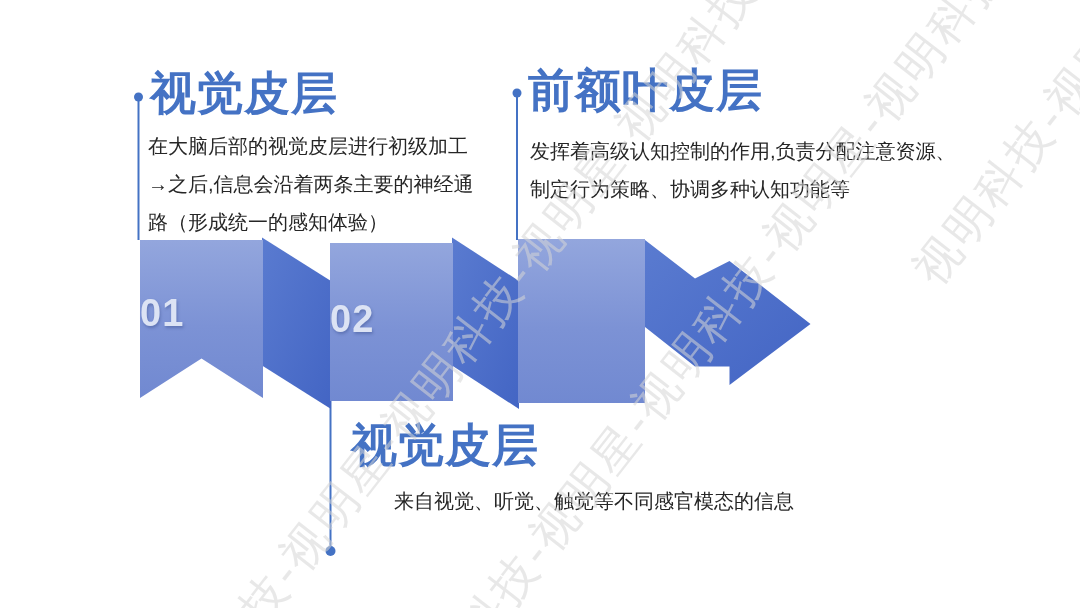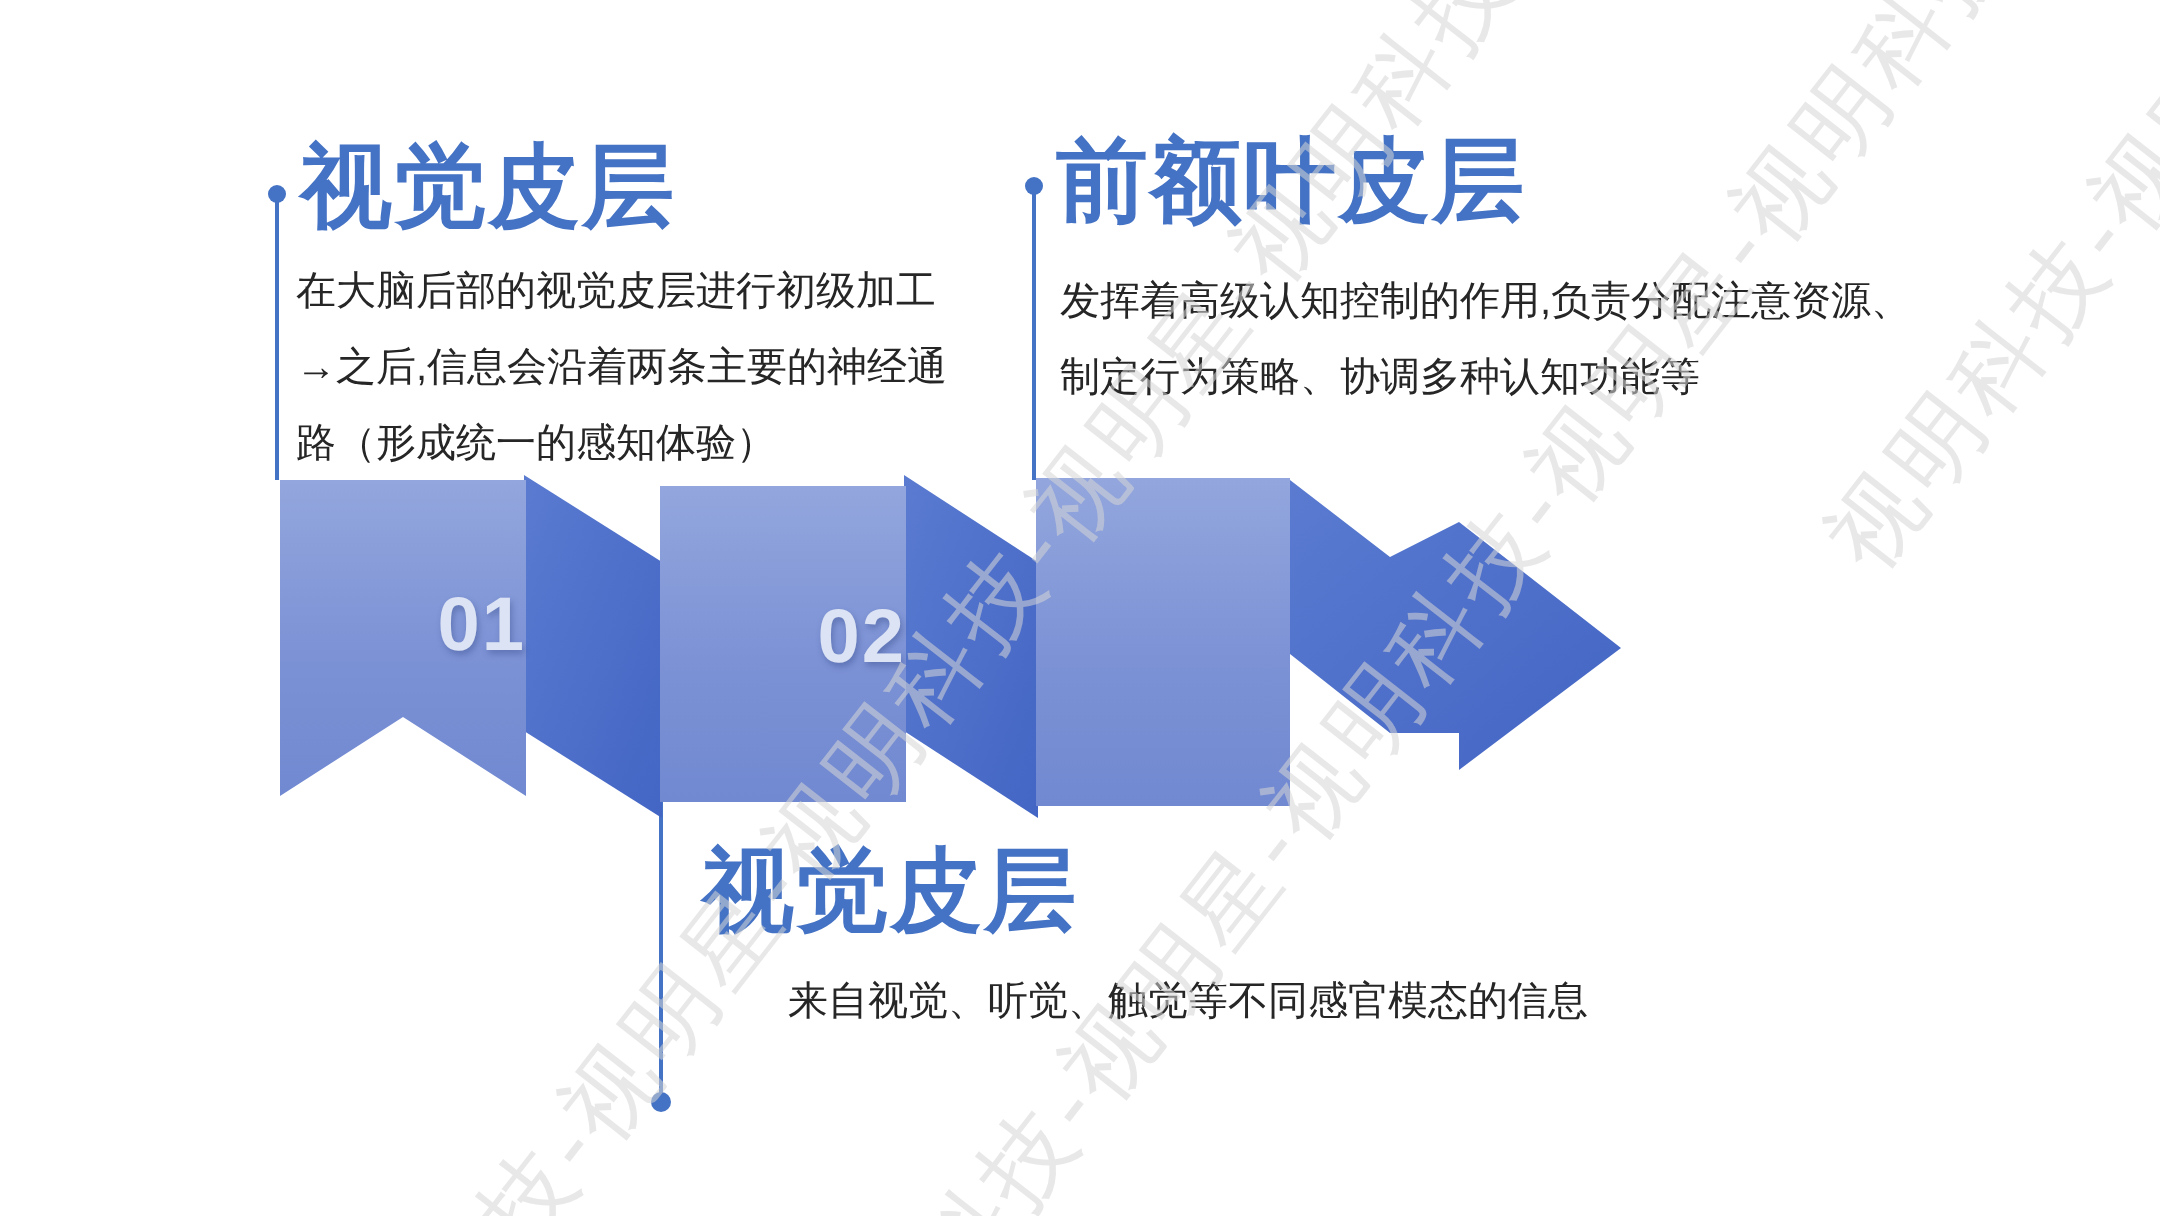--- a/index.html
+++ b/index.html
@@ -37,21 +37,21 @@
   .t2{left:528px;top:66px;}
   .b2{left:530px;top:132px;}
   .t3{left:351px;top:421px;}
   .b3{left:352px;top:482px;margin-left:42px;}
 
   .step-num{
     position:absolute;
     font-size:38px;
     font-weight:700;
     color:#dce3f4;
-    text-align:right;
+    text-align:left;
     line-height:38px;
     text-shadow:1px 2px 3px rgba(40,60,120,0.35);
     letter-spacing:1px;
   }
   .n1{left:140px;top:294px;width:123px;}
   .n2{left:330px;top:300px;width:123px;}
   .n3{left:518px;top:302px;width:127px;}
 
   .wm{
     position:absolute;

